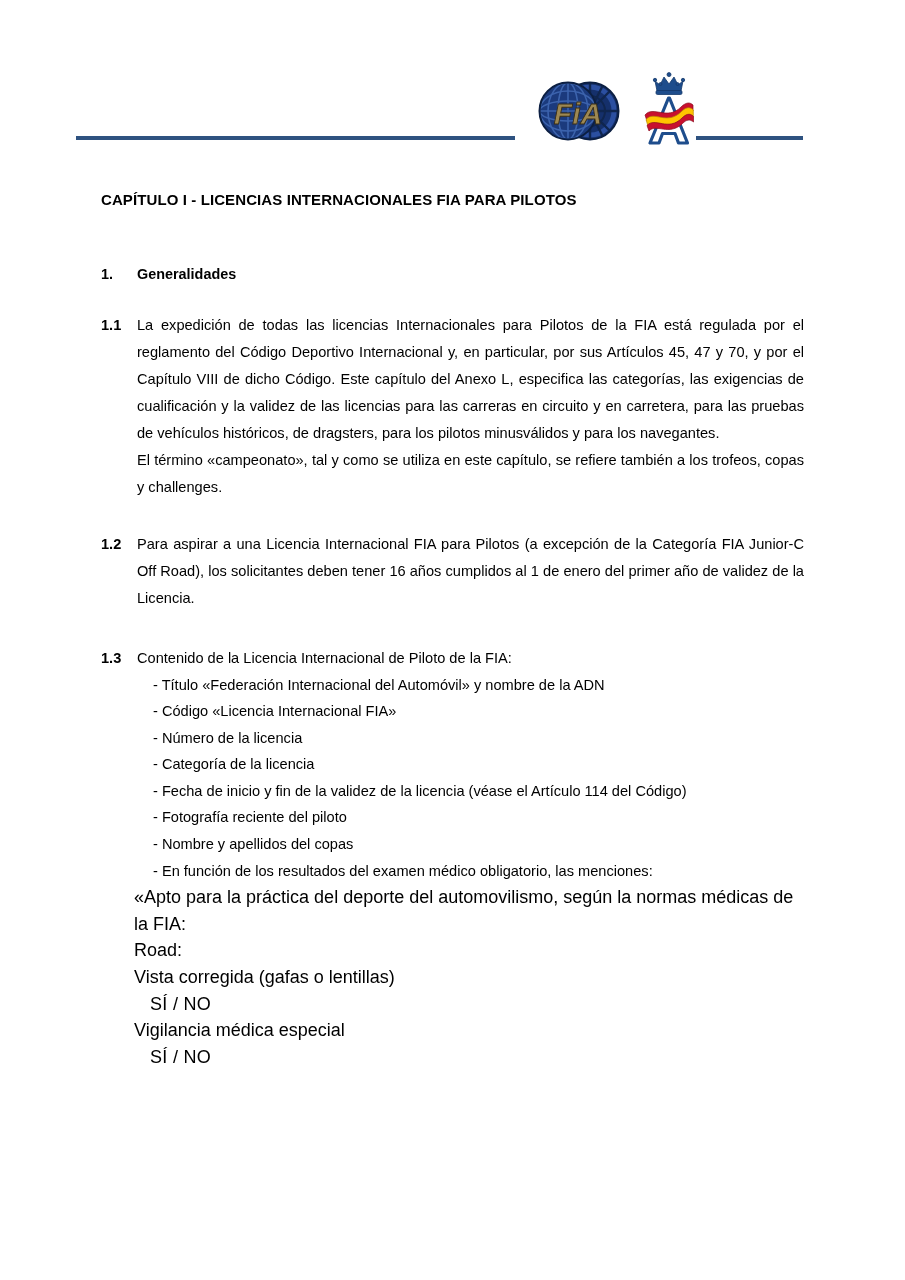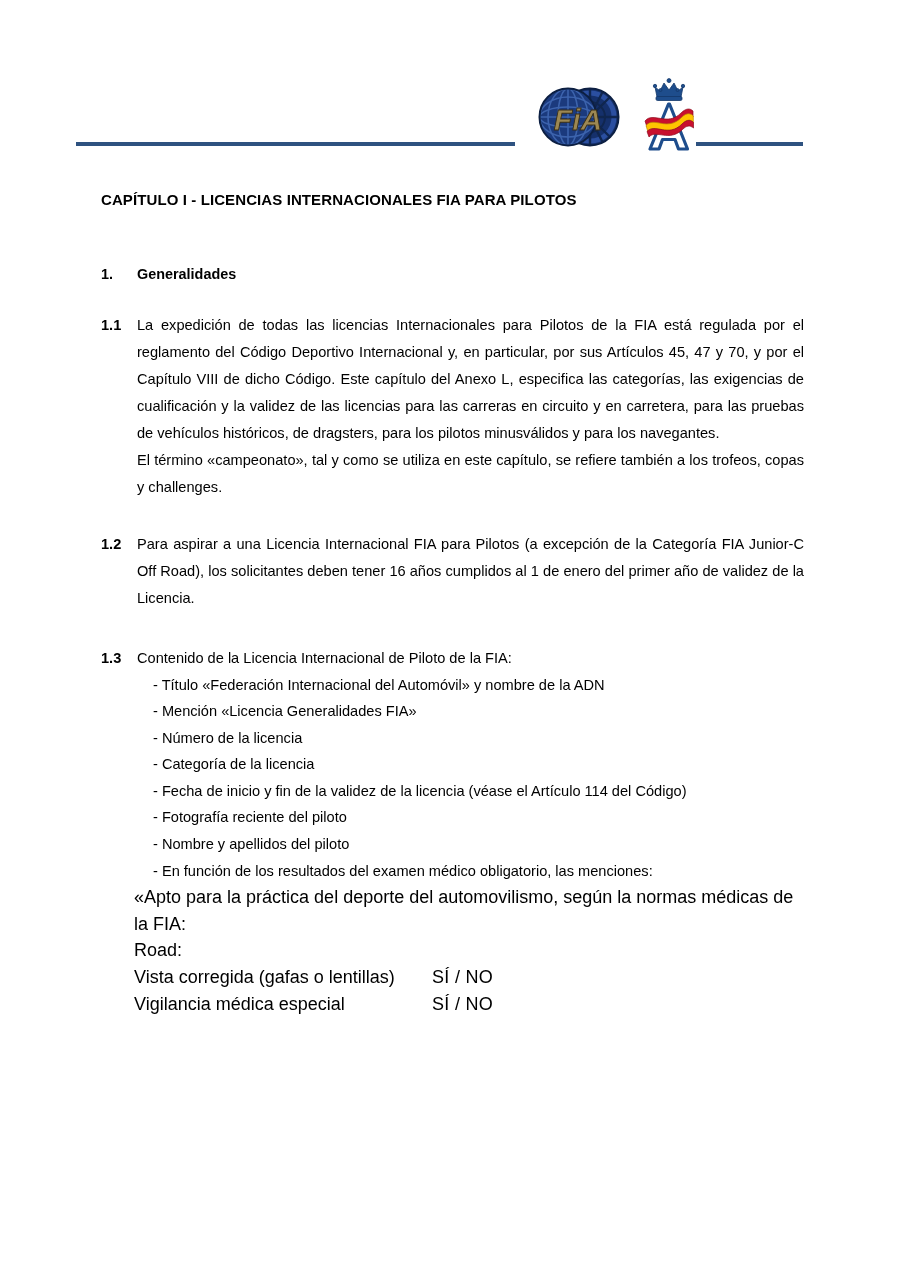--- a/index.html
+++ b/index.html
@@ -18,21 +18,21 @@
     height: 1280px;
     background: #ffffff;
     overflow: hidden;
     box-sizing: border-box;
   }
 
   
   .header {
     position: absolute;
     left: 0;
-    top: 18px;
+    top: 12px;
     width: 731px;
     height: 150px;
   }
   .rule {
     position: absolute;
     height: 4px;
     background: #2e5280;
     top: 124px;
   }
   .rule-left  { left: 76px;  width: 439px; }
@@ -106,20 +106,21 @@
   }
   .sub-list li { padding-left: 0; white-space: nowrap; }
 
   .med-block {
     line-height: 26.6px;
     font-size: 18px;
     margin-left: -3px;
   }
   .med-row {
     display: flex;
+    flex-direction: column;
   }
   .med-row .label { width: 282px; flex: none; }
   .med-row .value { flex: none; letter-spacing: 0.3px; margin-left: 16px; }
   .indent-sub { margin-left: 16px; }
 </style>
 </head>
 <body>
 
 <div class="page">
 
@@ -223,26 +224,26 @@
         <div class="just">Para aspirar a una Licencia Internacional FIA para Pilotos (a excepción de la Categoría FIA Junior-C Off Road), los solicitantes deben tener 16 años cumplidos al 1 de enero del primer año de validez de la Licencia.</div>
       </div>
     </div>
 
     <div class="para" style="margin-top:33px">
       <span class="num">1.3</span>
       <div class="body">
         <div>Contenido de la Licencia Internacional de Piloto de la FIA:</div>
         <ul class="sub-list indent-sub">
           <li>- Título «Federación Internacional del Automóvil» y nombre de la ADN</li>
-          <li>- Mención «Licencia Generalidades FIA»</li>
+          <li>- Código «Licencia Internacional FIA»</li>
           <li>- Número de la licencia</li>
           <li>- Categoría de la licencia</li>
           <li>- Fecha de inicio y fin de la validez de la licencia (véase el Artículo 114 del Código)</li>
           <li>- Fotografía reciente del piloto</li>
-          <li>- Nombre y apellidos del piloto</li>
+          <li>- Nombre y apellidos del copas</li>
           <li>- En función de los resultados del examen médico obligatorio, las menciones:</li>
         </ul>
         <div class="med-block">
           <div>«Apto para la práctica del deporte del automovilismo, según la normas médicas de la FIA:</div>
           <div>Road:</div>
           <div class="med-row">
             <span class="label">Vista corregida (gafas o lentillas)</span>
             <span class="value">SÍ  /  NO</span>
           </div>
           <div class="med-row">

